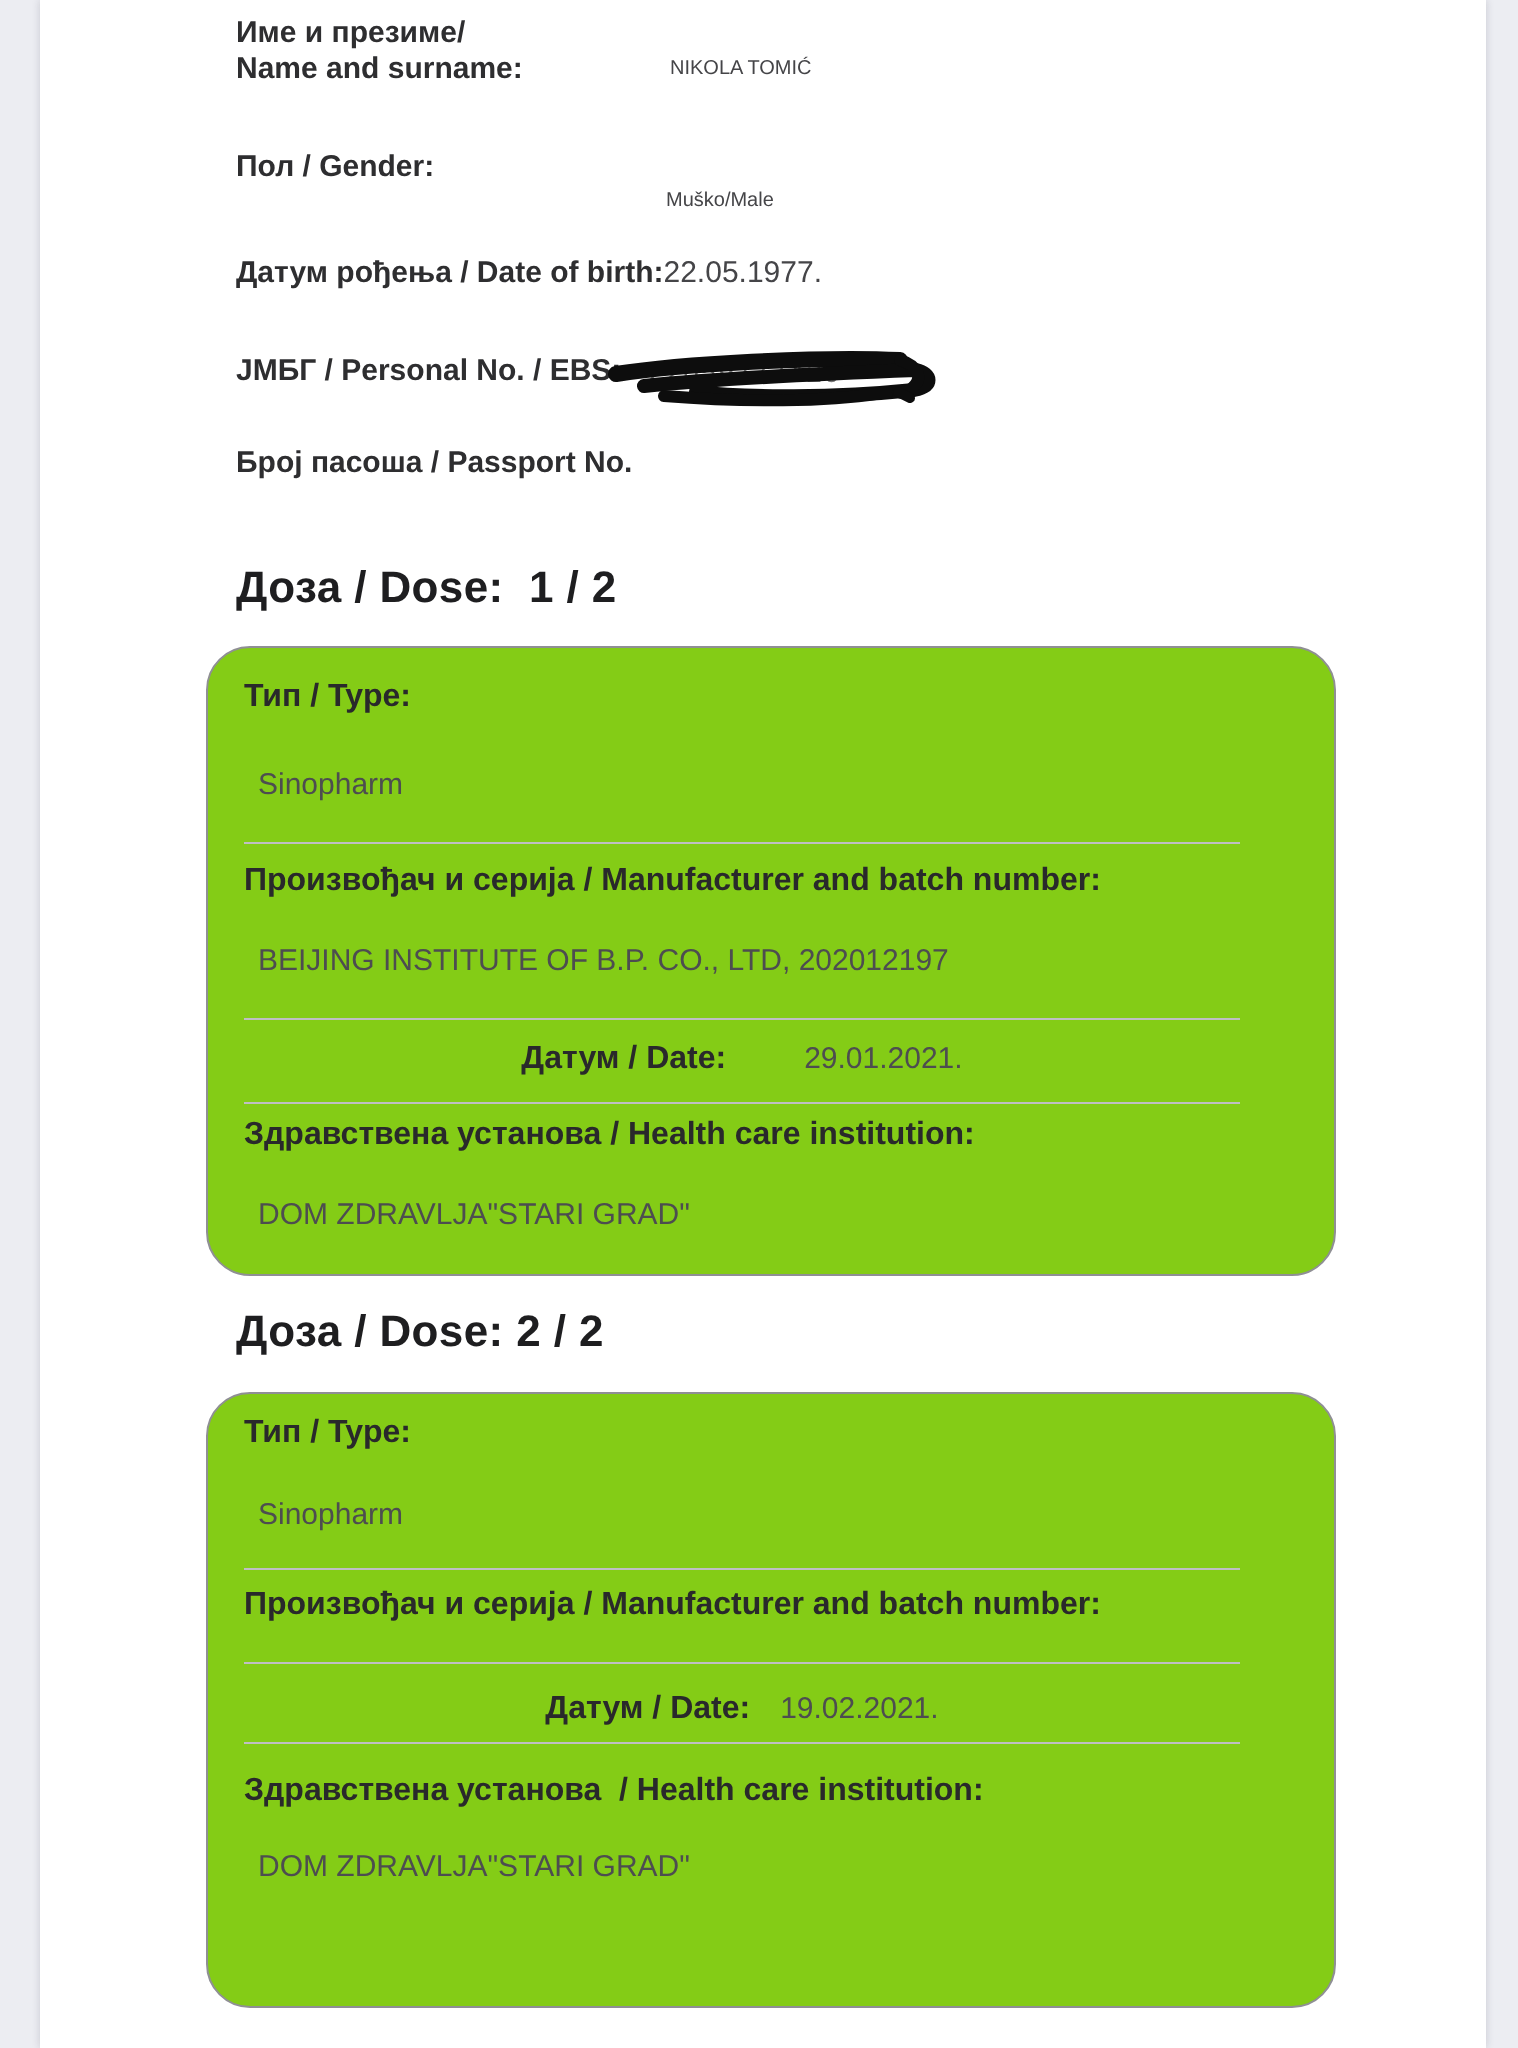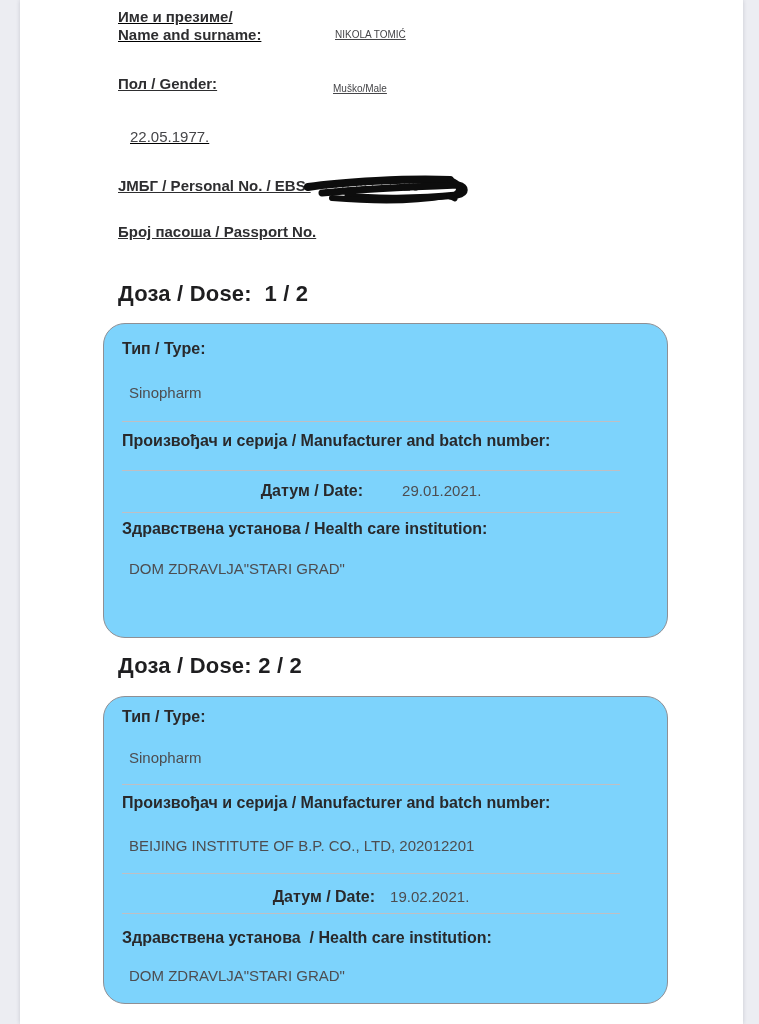--- a/index.html
+++ b/index.html
@@ -10,56 +10,56 @@
     overflow: hidden;
     font-family: "Liberation Sans", sans-serif;
     -webkit-font-smoothing: antialiased;
   }
   .page {
     position: absolute;
     left: 20px; right: 16px; top: 0; bottom: 0;
     background: #ffffff;
     box-shadow: 0 0 4px rgba(40,40,60,0.18);
   }
-  .abs { position: absolute; text-decoration: underline; }
+  .abs { position: absolute; }
 
   
   .p-label {
     font-size: 15px; font-weight: 700; color: #2e2e30;
     line-height: 18px; white-space: pre-wrap;
   }
   .p-value {
     font-size: 10px; font-weight: 400; color: #454548;
     line-height: 18px; white-space: pre-wrap;
   }
   .row-inline { display: flex; align-items: baseline; }
 
   .row-name-label   { left: 118px; top: 8px; }
   .row-name-value   { left: 335px; top: 26px; }
   .row-gender-label { left: 118px; top: 75px; }
-  .row-gender-value { left: 333px; top: 80px; }
+  .row-gender-value { left: 333px; top: 92px; }
   .row-dob          { left: 118px; top: 128px; }
-  .row-dob .p-value { margin-left: 12px; font-size: 15px; text-align: right; }
+  .row-dob .p-value { margin-left: 0; font-size: 15px; text-align: right; }
   .row-jmbg-label   { left: 118px; top: 177px; }
   .scribble-wrap    { left: 300px; top: 166px; width: 180px; height: 42px; }
   .row-passport     { left: 118px; top: 223px; }
 
   
   .dose-heading {
     position: absolute; left: 118px;
     font-size: 22px; font-weight: 700; color: #1e1e20;
     letter-spacing: 0.2px; white-space: pre-wrap;
   }
   .dose1-heading { top: 281px; }
   .dose2-heading { top: 653px; }
 
   .dose-box {
     position: absolute; left: 103px; width: 565px;
     border: 1.5px solid #8f8f94; border-radius: 22px;
-    background: #7dd3fc;
+    background: #84cc16;
     box-sizing: border-box;
     padding: 0 47px 0 18px;
   }
   .dose1-box { top: 323px; height: 315px; }
   .dose2-box { top: 696px; height: 308px; }
 
   .box-label {
     font-size: 16px; font-weight: 700; color: #29292b;
     line-height: 20px; white-space: pre-wrap;
   }
@@ -106,20 +106,21 @@
 <div class="abs row-name-label">
   <div class="p-label">Име и презиме/</div>
   <div class="p-label">Name and surname:</div>
 </div>
 <div class="abs row-name-value p-value">NIKOLA TOMIĆ</div>
 
 <div class="abs row-gender-label p-label">Пол / Gender:</div>
 <div class="abs row-gender-value p-value">Muško/Male</div>
 
 <div class="abs row-dob row-inline">
+  <span class="p-label">Датум рођења / Date of birth:</span>
   <span class="p-value">22.05.1977.</span>
 </div>
 
 <div class="abs row-jmbg-label p-label">ЈМБГ / Personal No. / EBS:</div>
 <div class="abs scribble-wrap">
   <svg width="180" height="42" viewBox="0 0 180 42">
     <text x="24" y="25" font-size="14" fill="#6a6a6a" letter-spacing="1" opacity="0.9">22059777420</text>
     <g fill="none" stroke="#0d0d0d" stroke-linecap="round">
       <path d="M8 21 C 40 16, 110 12, 150 14" stroke-width="8"></path>
       <path d="M22 27 C 62 23, 132 20, 158 19 C 166 21, 167 27, 157 29 C 118 33, 72 33, 48 30" stroke-width="7"></path>
@@ -131,37 +132,37 @@
 </div>
 
 <div class="abs row-passport p-label">Број пасоша / Passport No.</div>
 
 <div class="dose-heading dose1-heading">Доза / Dose:  1 / 2</div>
 <div class="dose-box dose1-box">
   <div class="box-label f-type-label">Тип / Type:</div>
   <div class="box-value f-type-value">Sinopharm</div>
   <hr class="divider div1">
   <div class="box-label f-manu-label">Произвођач и серија / Manufacturer and batch number:</div>
+  <div class="box-value f-manu-value">BEIJING INSTITUTE OF B.P. CO., LTD, 202012197</div>
   <hr class="divider div2">
   <div class="f-date-row">
     <span class="box-label">Датум / Date:</span>
     <span class="box-value">29.01.2021.</span>
   </div>
   <hr class="divider div3">
   <div class="box-label f-inst-label">Здравствена установа / Health care institution:</div>
   <div class="box-value f-inst-value">DOM ZDRAVLJA"STARI GRAD"</div>
 </div>
 
 <div class="dose-heading dose2-heading">Доза / Dose: 2 / 2</div>
 <div class="dose-box dose2-box">
   <div class="box-label f-type-label">Тип / Type:</div>
   <div class="box-value f-type-value">Sinopharm</div>
   <hr class="divider div1">
   <div class="box-label f-manu-label">Произвођач и серија / Manufacturer and batch number:</div>
-  <div class="box-value f-manu-value">BEIJING INSTITUTE OF B.P. CO., LTD, 202012201</div>
   <hr class="divider div2">
   <div class="f-date-row">
     <span class="box-label">Датум / Date:</span>
     <span class="box-value">19.02.2021.</span>
   </div>
   <hr class="divider div3">
   <div class="box-label f-inst-label">Здравствена установа  / Health care institution:</div>
   <div class="box-value f-inst-value">DOM ZDRAVLJA"STARI GRAD"</div>
 </div>
 

